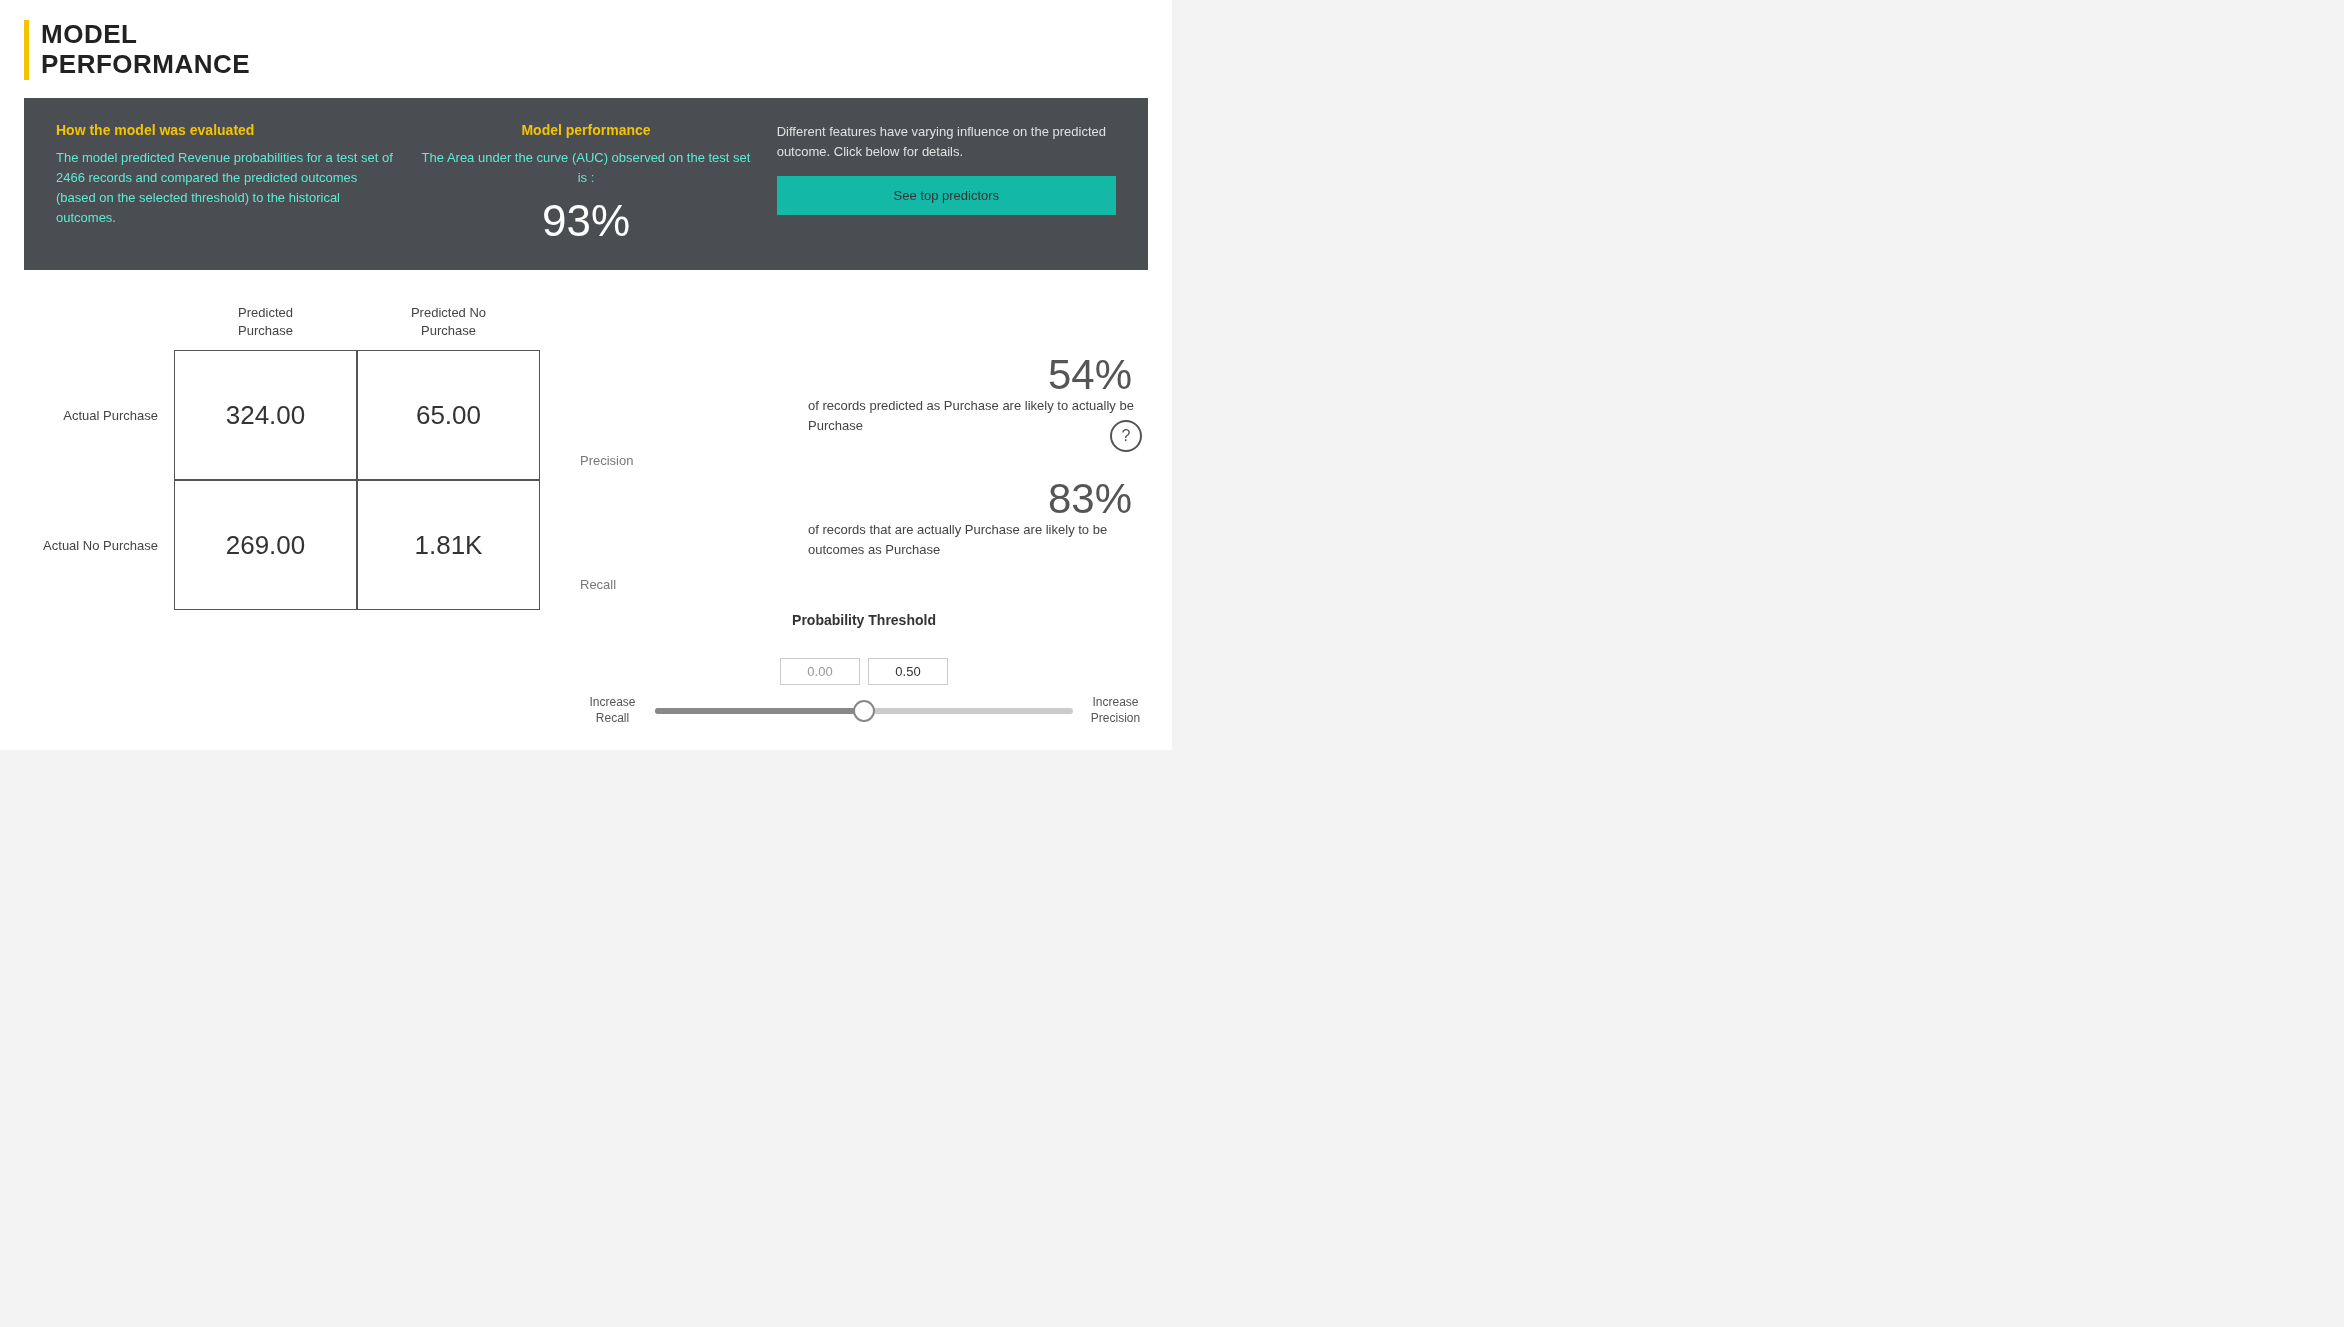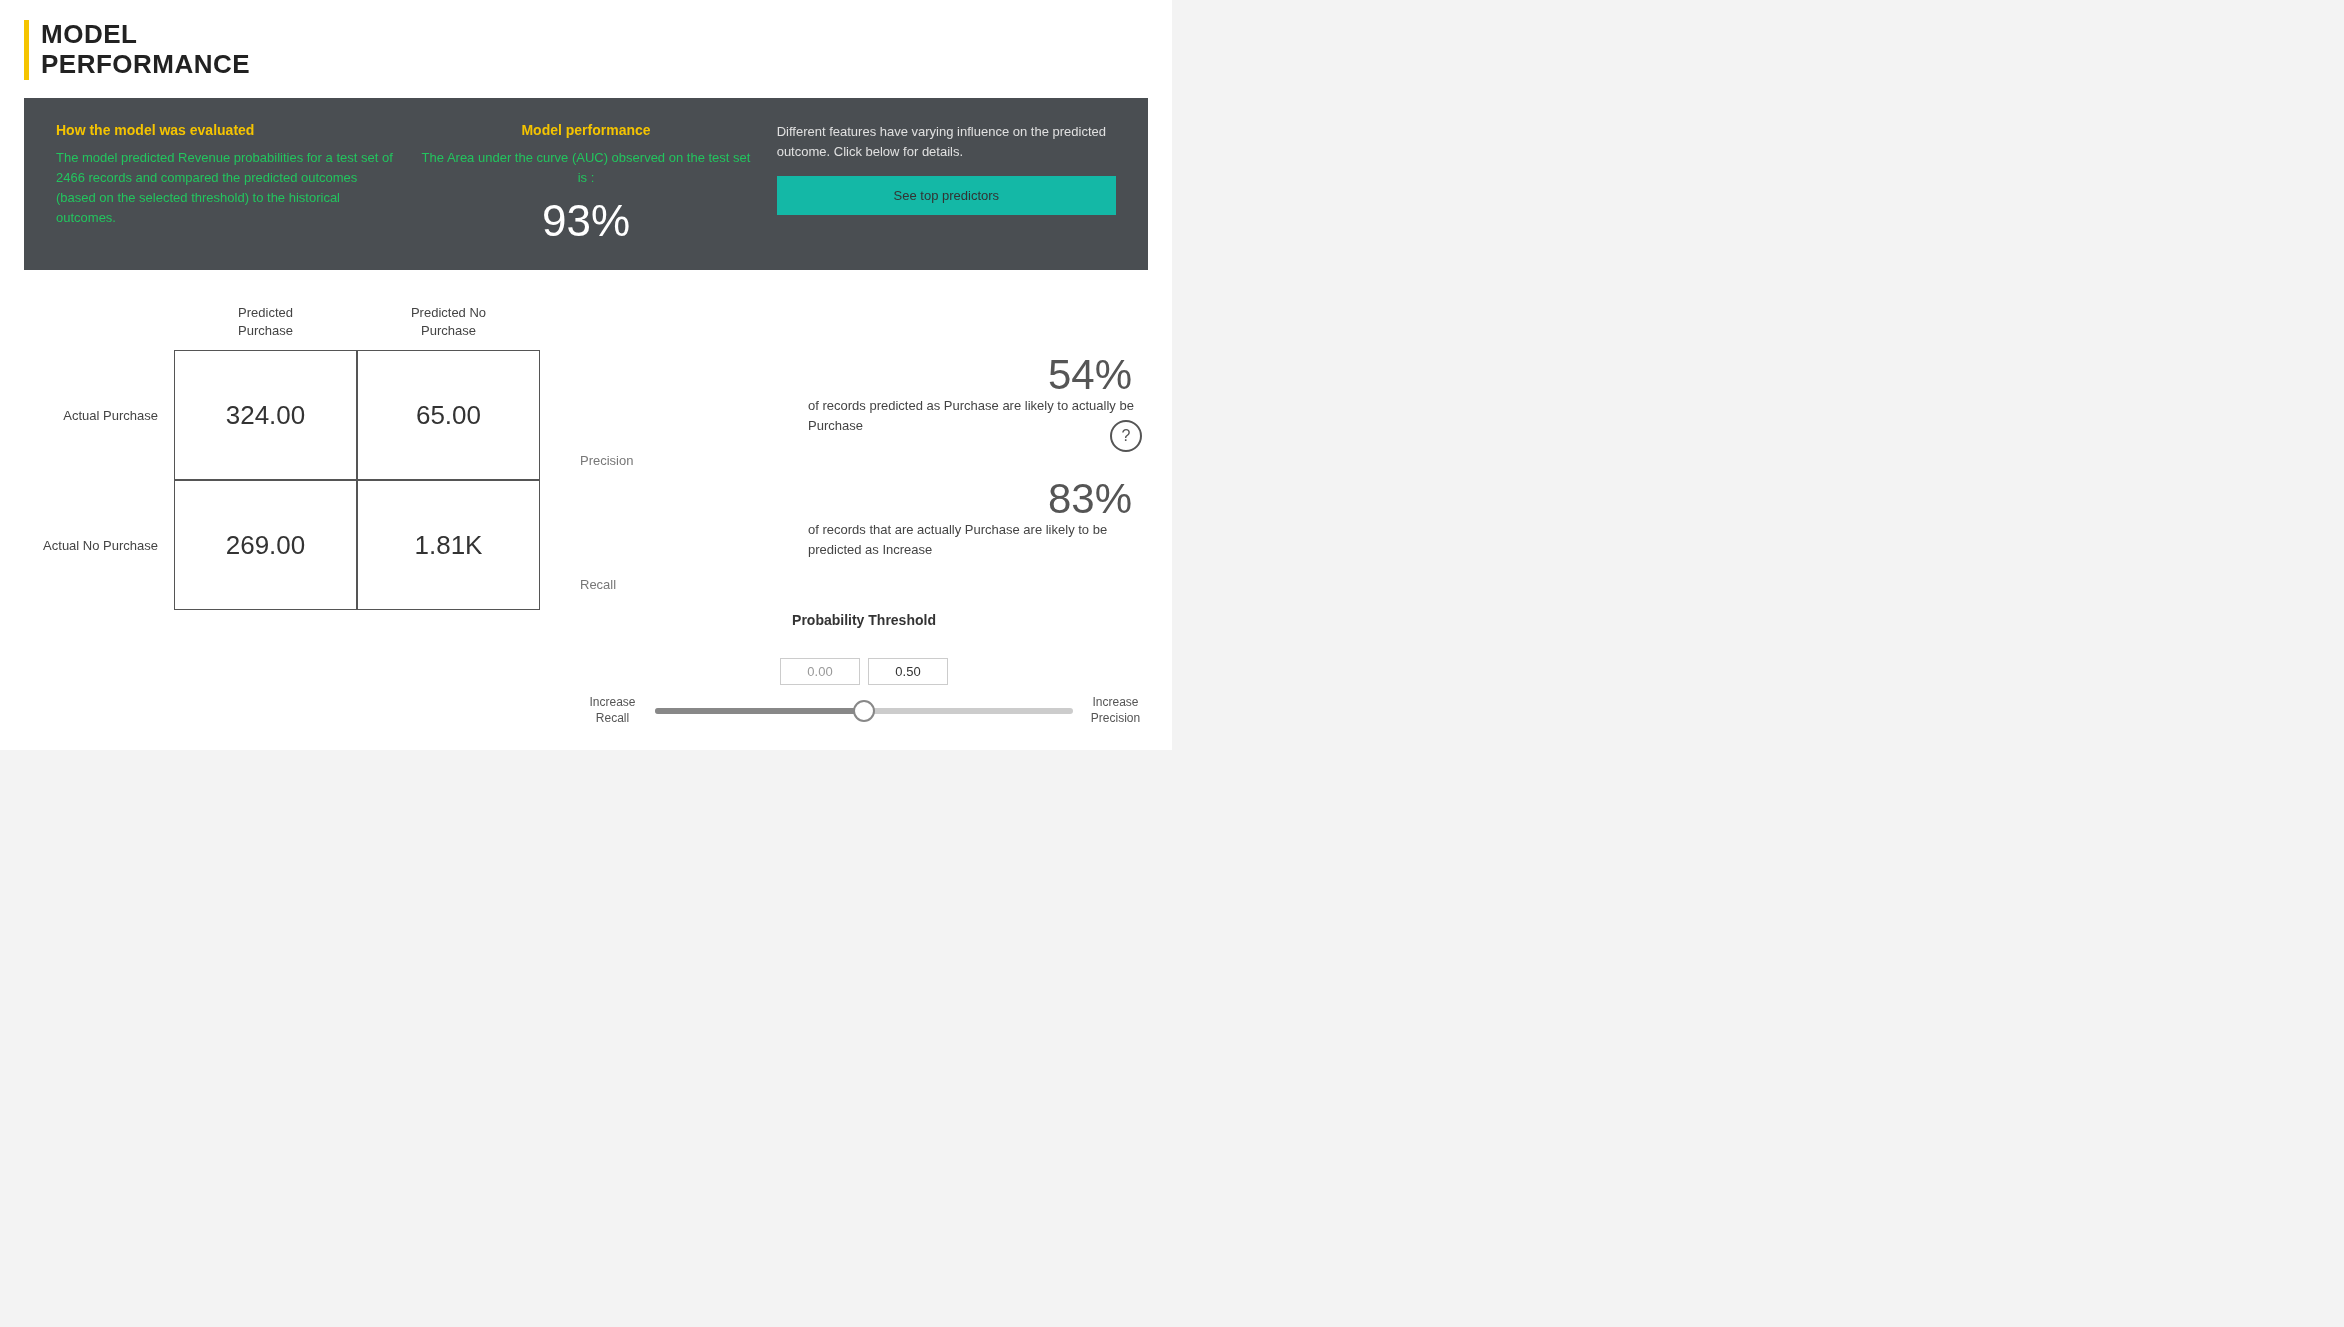--- a/index.html
+++ b/index.html
@@ -49,21 +49,21 @@
     }
     .banner-col-title {
       color: #f5c400;
       font-size: 14px;
       font-weight: 600;
       margin-bottom: 10px;
     }
     .banner-col-text {
       font-size: 13px;
       line-height: 1.55;
-      color: #22c55e;
+      color: #5eead4;
     }
     .banner-col-center {
       flex: 1;
       text-align: center;
     }
     .auc-value {
       font-size: 44px;
       font-weight: 300;
       color: #fff;
       margin-top: 8px;
@@ -359,21 +359,21 @@
         <div class="metric-row">
           <div class="metric-value">54%</div>
           <div class="metric-desc">of records predicted as Purchase are likely to actually be Purchase</div>
         </div>
         <div class="metric-label">Precision</div>
       </div>
 
       <div class="metric-group">
         <div class="metric-row">
           <div class="metric-value">83%</div>
-          <div class="metric-desc">of records that are actually Purchase are likely to be predicted as Increase</div>
+          <div class="metric-desc">of records that are actually Purchase are likely to be outcomes as Purchase</div>
         </div>
         <div class="metric-label">Recall</div>
       </div>
 
       <div class="threshold-section">
         <div class="threshold-title">Probability Threshold</div>
         <div class="threshold-inputs">
           <input class="threshold-input" type="text" value="0.00" style="">
           <input class="threshold-input threshold-input-active" type="text" value="0.50" style="">
         </div>

